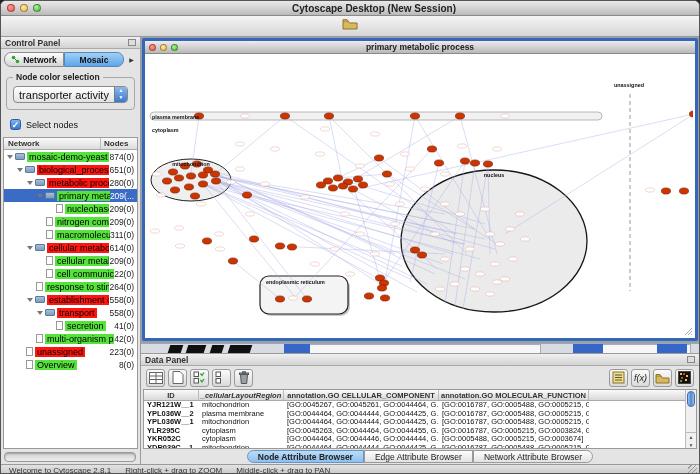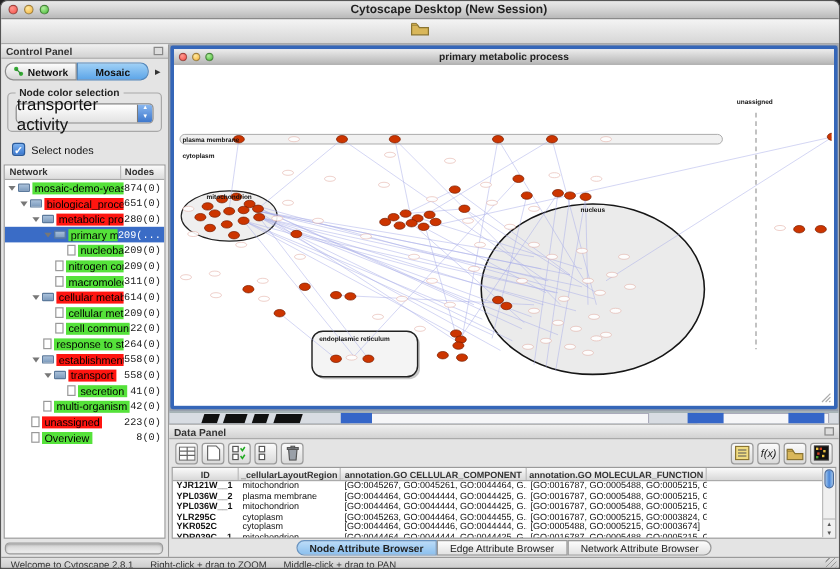--- a/index.html
+++ b/index.html
@@ -29,33 +29,33 @@
   .phead .ptitle{font-size:8.5px;font-weight:bold;color:#333;}
   .floatic{width:8px;height:7px;border:1px solid #888;background:#ddd;}
   .cptabs{display:flex;align-items:center;margin:3px 3px 2px 3px;height:15px;}
   .seg{flex:1;height:15px;display:flex;align-items:center;justify-content:center;gap:3px;font-size:8.5px;font-weight:bold;color:#111;border:1px solid #8a8a8a;background:linear-gradient(#fdfdfd,#d5d5d5);overflow:hidden;}
   .seg.first{border-radius:7px 0 0 7px;}
   .seg.sel{background:linear-gradient(#9fd0f6,#5ea6e8);border-color:#5588bb;border-radius:0 7px 7px 0;}
   .tabarrow{width:11px;height:11px;margin-left:2px;font-size:6px;color:#333;display:flex;align-items:center;justify-content:center;}
   .groupbox{border:1px solid #a8a8a8;border-radius:4px;margin:8px 5px 2px 5px;position:relative;padding:8px 6px 6px 6px;}
   .legend{position:absolute;top:-6px;left:6px;background:#e4e4e4;padding:0 3px;font-size:8.5px;font-weight:bold;color:#222;}
   .popup{height:17px;border:1px solid #8a8a8a;border-radius:4px;background:linear-gradient(#ffffff,#e2e2e2);display:flex;align-items:center;position:relative;}
-  .popup .pval{flex:1;text-align:left;font-size:14px;color:#111;}
+  .popup .pval{flex:1;text-align:center;font-size:11px;color:#111;}
   .popup .stepper{width:13px;height:15px;margin:0;background:linear-gradient(#8ab8f0,#3d77cc);border-radius:0 3px 3px 0;color:#fff;font-size:5px;line-height:7px;text-align:center;border-left:1px solid #7a7a7a;}
   .checkrow{display:flex;align-items:center;gap:5px;margin:7px 0 5px 9px;}
   .checkbox{width:11px;height:11px;border-radius:2.5px;background:linear-gradient(#7db2f0,#3a78d0);border:1px solid #2a5a9a;color:#fff;font-size:9px;line-height:10px;text-align:center;font-weight:bold;}
   .checklbl{font-size:9px;color:#111;}
   .treewrap{flex:1;display:flex;flex-direction:column;margin:2px 2px 0 2px;border:1px solid #9a9a9a;background:#fff;overflow:hidden;}
   .treehdr{display:flex;height:12px;background:linear-gradient(#fafafa,#dcdcdc);border-bottom:1px solid #aaa;font-size:8px;font-weight:bold;color:#333;}
   .treehdr .th1{flex:1;padding-left:4px;border-right:1px solid #bbb;line-height:12px;}
   .treehdr .th2{width:36px;padding-left:3px;line-height:12px;}
   #tree{flex:1;overflow:hidden;}
   .trow{display:flex;align-items:center;height:13px;font-size:9px;white-space:nowrap;}
   .trow.sel{background:#3a6cc6;}
-  .trow .num{margin-left:auto;padding-right:3px;font-size:8.5px;color:#222;font-family:Liberation Mono, monospace;}
+  .trow .num{margin-left:auto;padding-right:3px;font-size:8.5px;color:#222;}
   .trow.sel .num{color:#fff;}
   .arr{width:0;height:0;border-left:3.5px solid transparent;border-right:3.5px solid transparent;border-top:4.5px solid #777;margin:0 2px 0 0;flex:none;}
   .noarr{width:9px;flex:none;}
   .fold{width:10px;height:7px;background:linear-gradient(#a8c0da,#7e9cbe);border:1px solid #5c7a9c;border-radius:1px;margin-right:2px;flex:none;}
   .filei{width:7px;height:9px;background:#fff;border:1px solid #999;margin-right:2px;flex:none;}
   .lbl{padding:0 2px;color:#000;overflow:hidden;max-width:84px;}
   .lbl.green{background:#55e23a;}
   .lbl.red{background:#ff1510;}
   .progress{height:10px;margin:3px 4px 2px 3px;border:1px solid #9a9a9a;border-radius:4px;background:linear-gradient(#d2d2d2,#eee);box-shadow:inset 0 1px 2px rgba(0,0,0,.25);}
   
@@ -663,21 +663,21 @@
                 <rect x="8" y="4" width="2" height="2" fill="#e8c040"></rect>
                 <rect x="3" y="6" width="2" height="2" fill="#d04020"></rect>
                 <rect x="7" y="8" width="2" height="2" fill="#e8c040"></rect>
                 <rect x="2" y="9" width="2" height="2" fill="#50a030"></rect>
               </svg>
             </div>
         </div>
         <div class="gridwrap">
           <div class="ghead" id="ghead">
               <span class="gh" style="width: 55px;">ID</span>
-              <span class="gh" style="width: 85px;">_cellularLayoutRegion</span>
+              <span class="gh" style="width: 85px; font-style: italic;">_cellularLayoutRegion</span>
               <span class="gh" style="width: 155px;">annotation.GO CELLULAR_COMPONENT</span>
               <span class="gh" style="width: 150px;">annotation.GO MOLECULAR_FUNCTION</span>
             </div>
           <div id="gbody">
               <div class="grow">
                 <span class="gc b" style="width: 55px;">YJR121W__1</span>
                 <span class="gc" style="width: 85px;">mitochondrion</span>
                 <span class="gc" style="width: 155px;">[GO:0045267, GO:0045261, GO:0044464, G...</span>
                 <span class="gc" style="width: 150px;">[GO:0016787, GO:0005488, GO:0005215, G...</span>
               </div>

